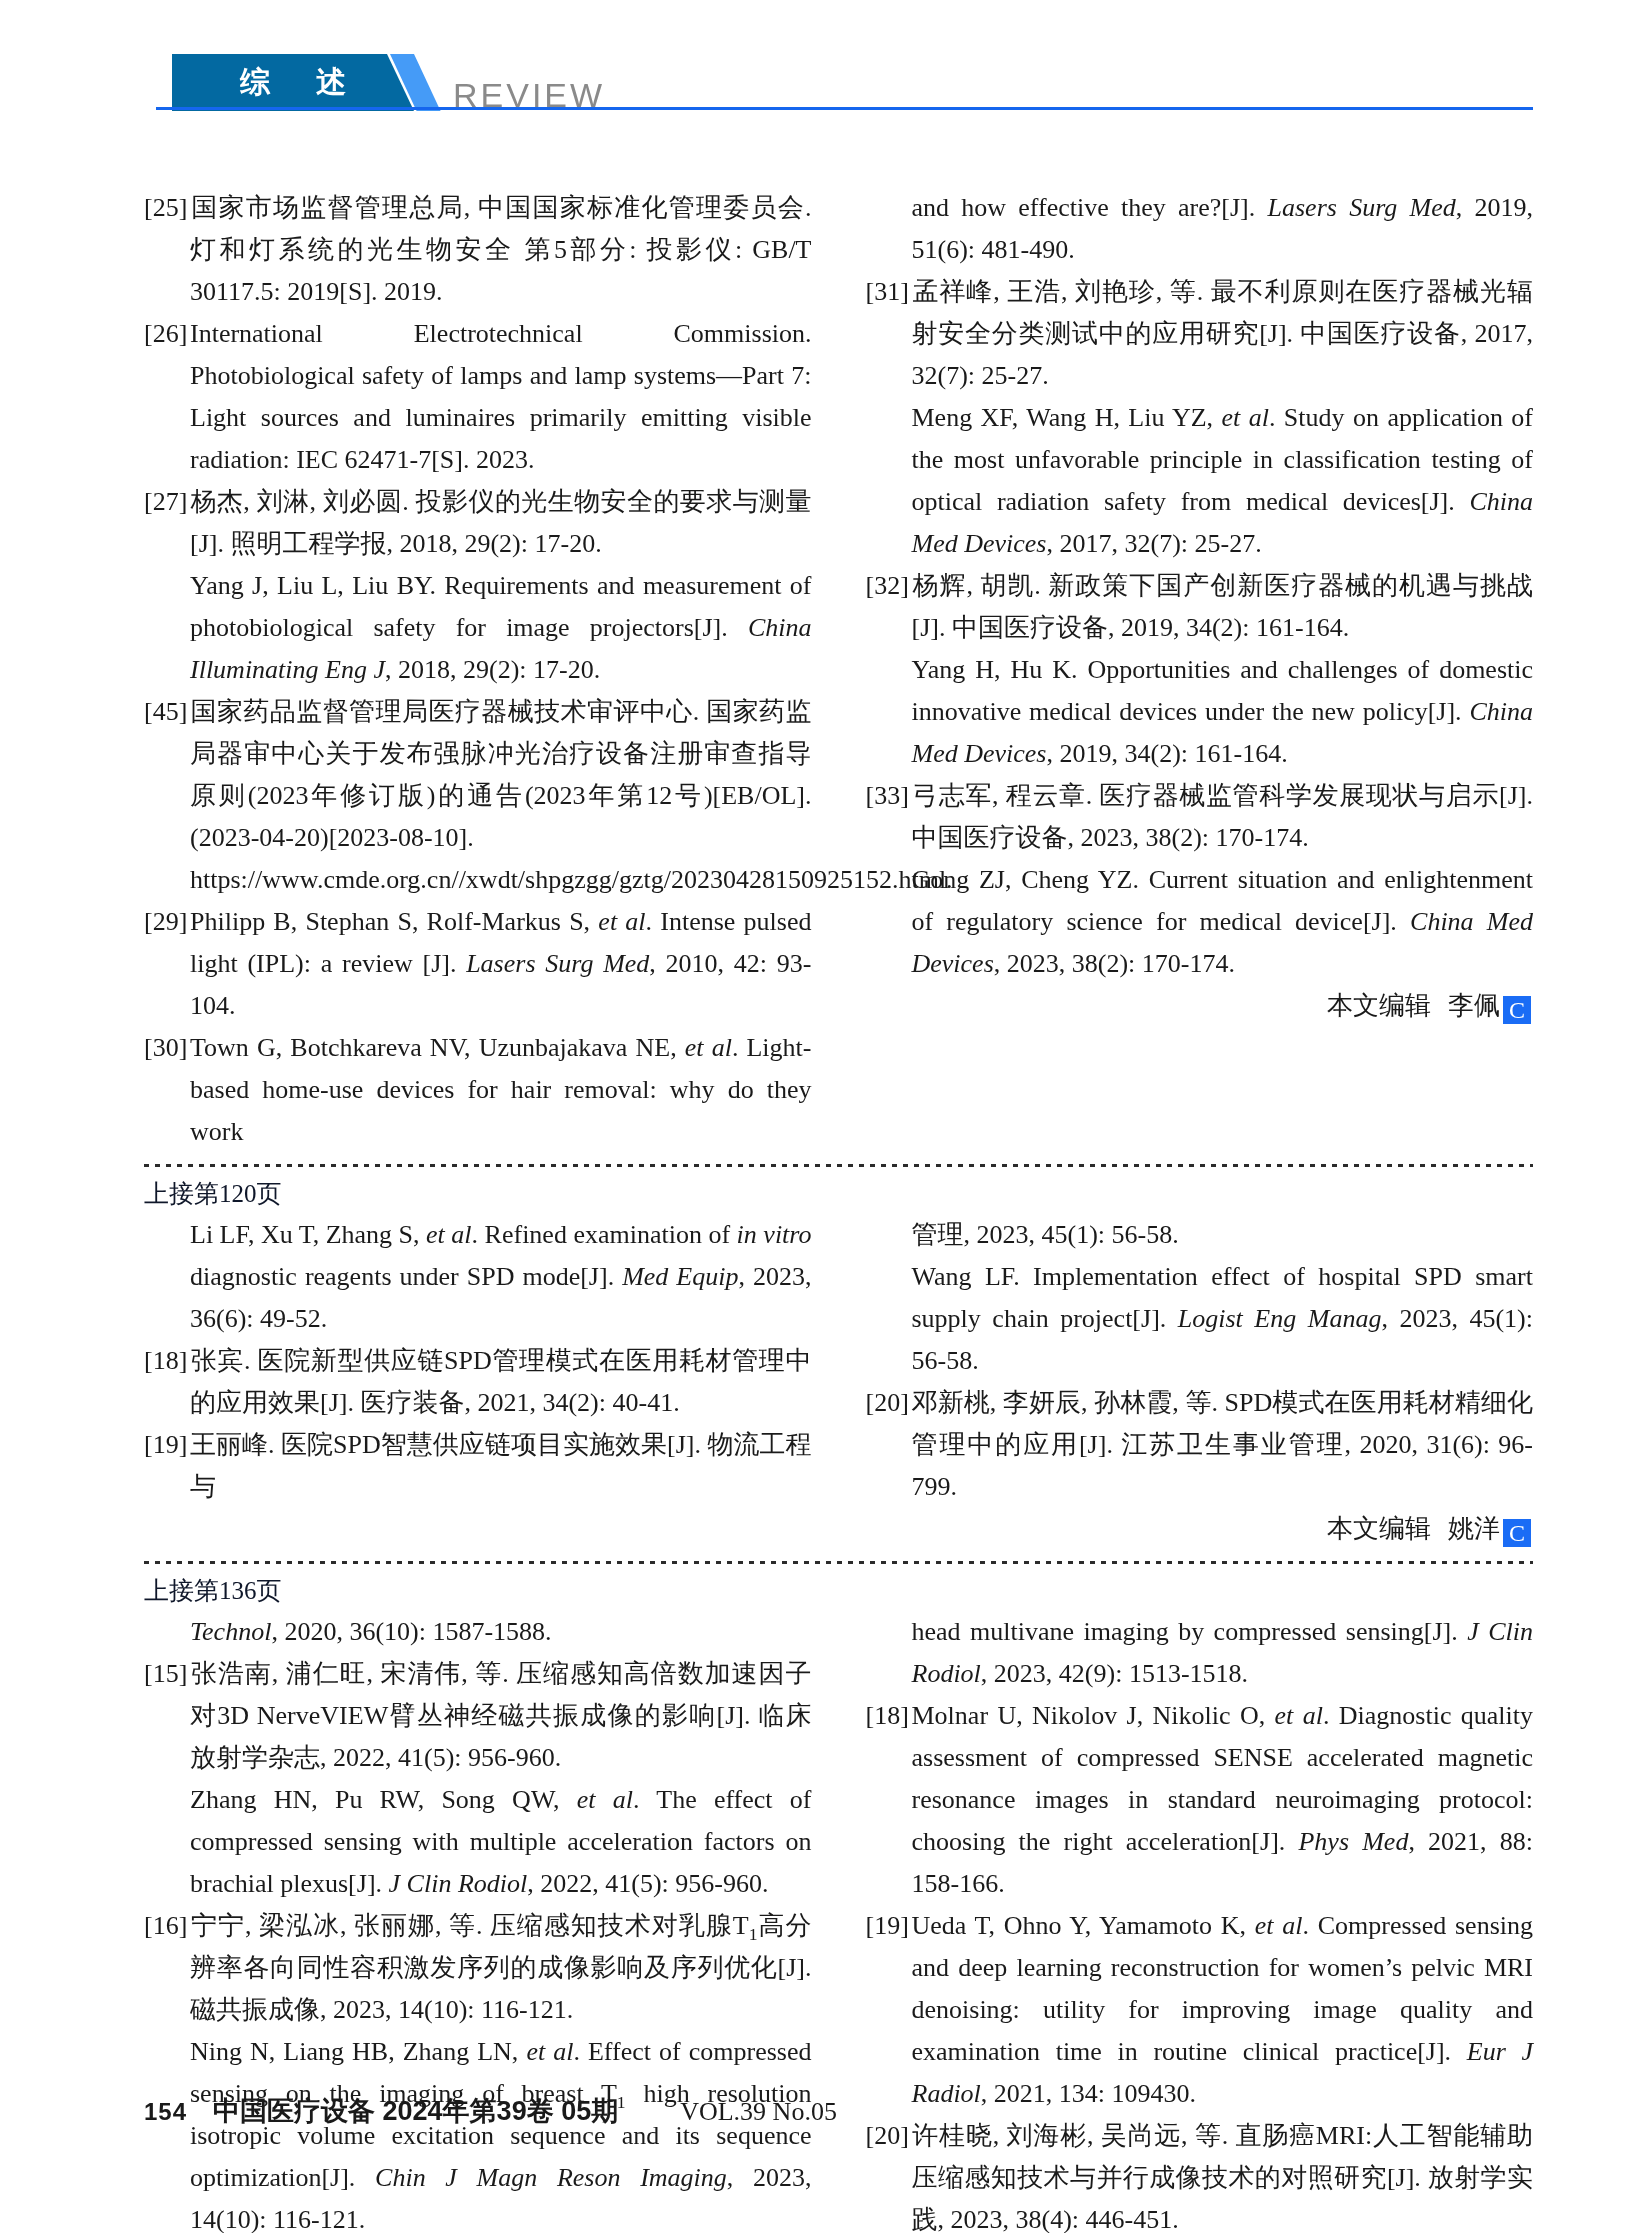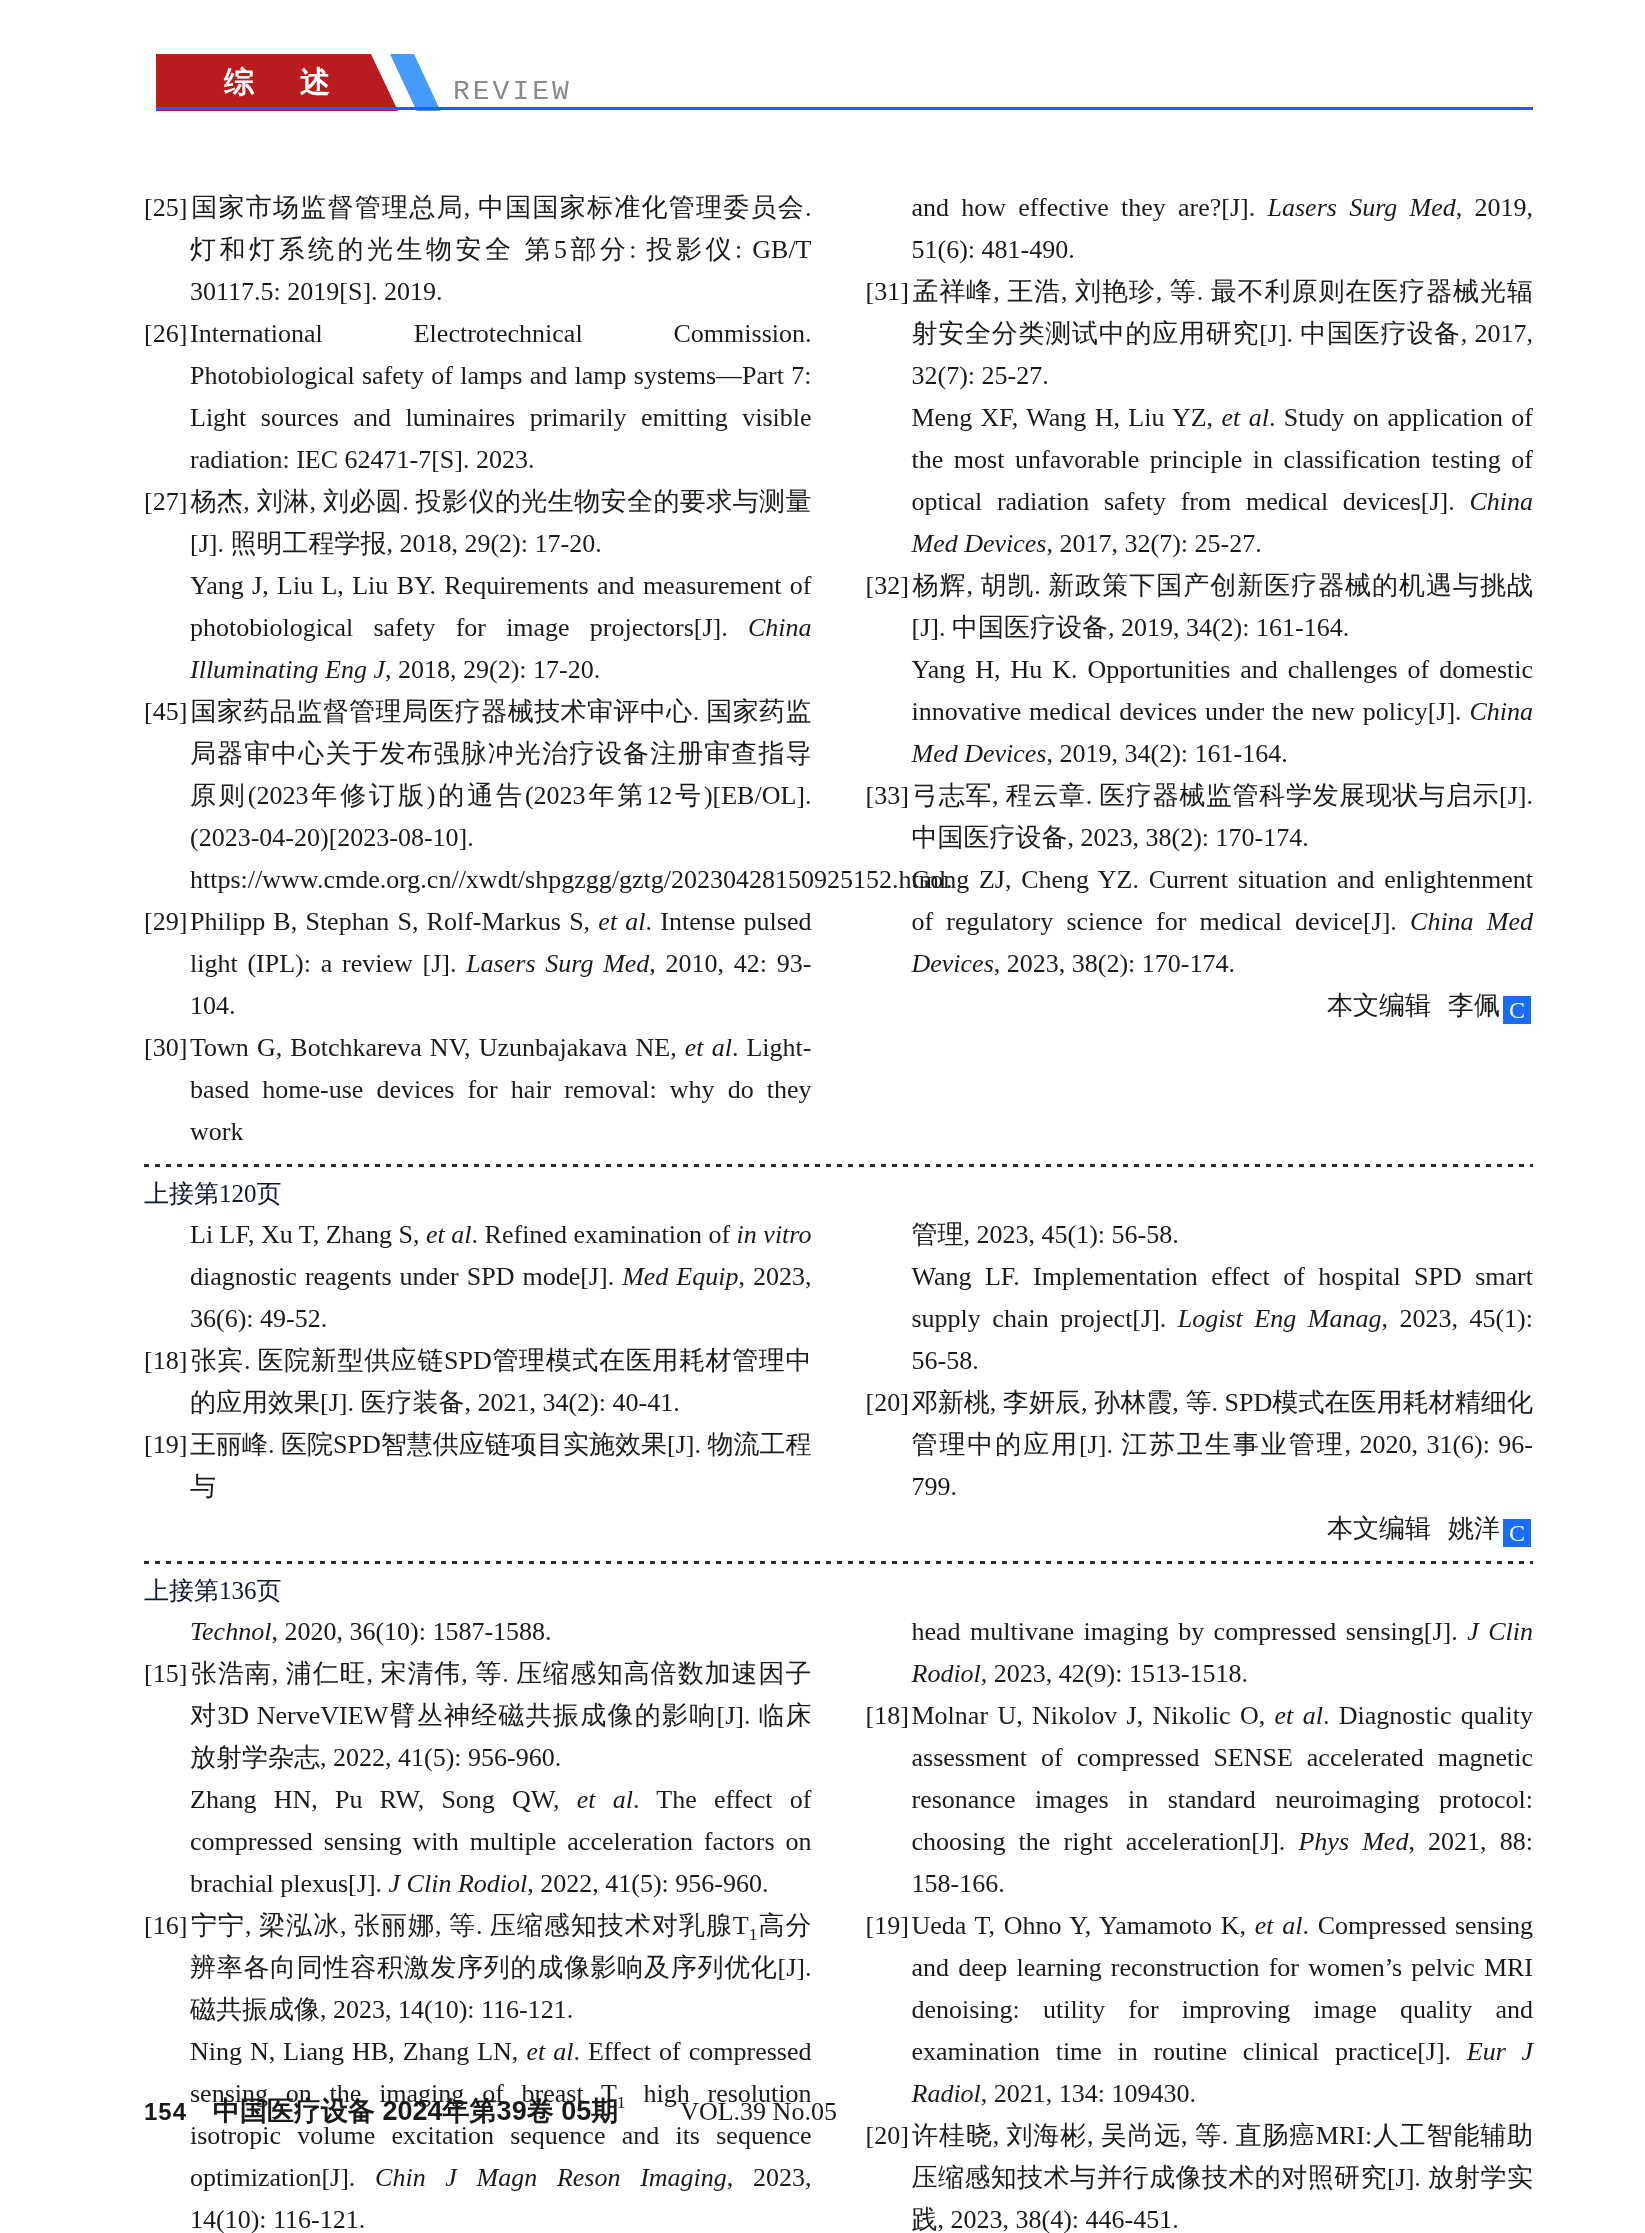--- a/index.html
+++ b/index.html
@@ -7,40 +7,40 @@
     position:relative;
     width:1646px;height:2234px;
     background:#ffffff;
     font-family:"Liberation Serif","DejaVu Serif",serif;
     color:#1a1a1a;
     overflow:hidden;
   }
   
   .header{position:absolute;top:0;left:0;right:0;height:187px;}
   .banner{
-    position:absolute;left:156px;top:54px;width:242px;height:57px;
-    background:#b91c1c;
+    position:absolute;left:172px;top:54px;width:242px;height:57px;
+    background:#0369a1;
     clip-path:polygon(0 0,calc(100% - 27px) 0,100% 100%,0 100%);
     display:flex;align-items:center;justify-content:center;
   }
   .banner-label{
     font-family:"Liberation Sans","DejaVu Sans",sans-serif;
     color:#ffffff;font-size:30px;font-weight:bold;letter-spacing:8px;
     padding-left:8px;
   }
   .banner-accent{
     position:absolute;left:390px;top:54px;width:24px;height:57px;
     background:#459bf7;
     transform:skewX(25deg);
     transform-origin:top left;
   }
   .review-en{
     position:absolute;left:453px;top:76px;
-    font-family:Liberation Mono, monospace;
-    font-size:28px;color:#8a8a8a;letter-spacing:3px;
+    font-family:Liberation Sans, sans-serif;
+    font-size:34px;color:#8a8a8a;letter-spacing:3px;
   }
   .header-rule{
     position:absolute;left:156px;right:113px;top:107px;height:3px;
     background:#1566ee;
   }
   
   .content{position:absolute;left:144px;right:113px;top:187px;}
   .cols{display:flex;gap:54px;}
   .col{flex:1 1 0;min-width:0;}
   .ref{

